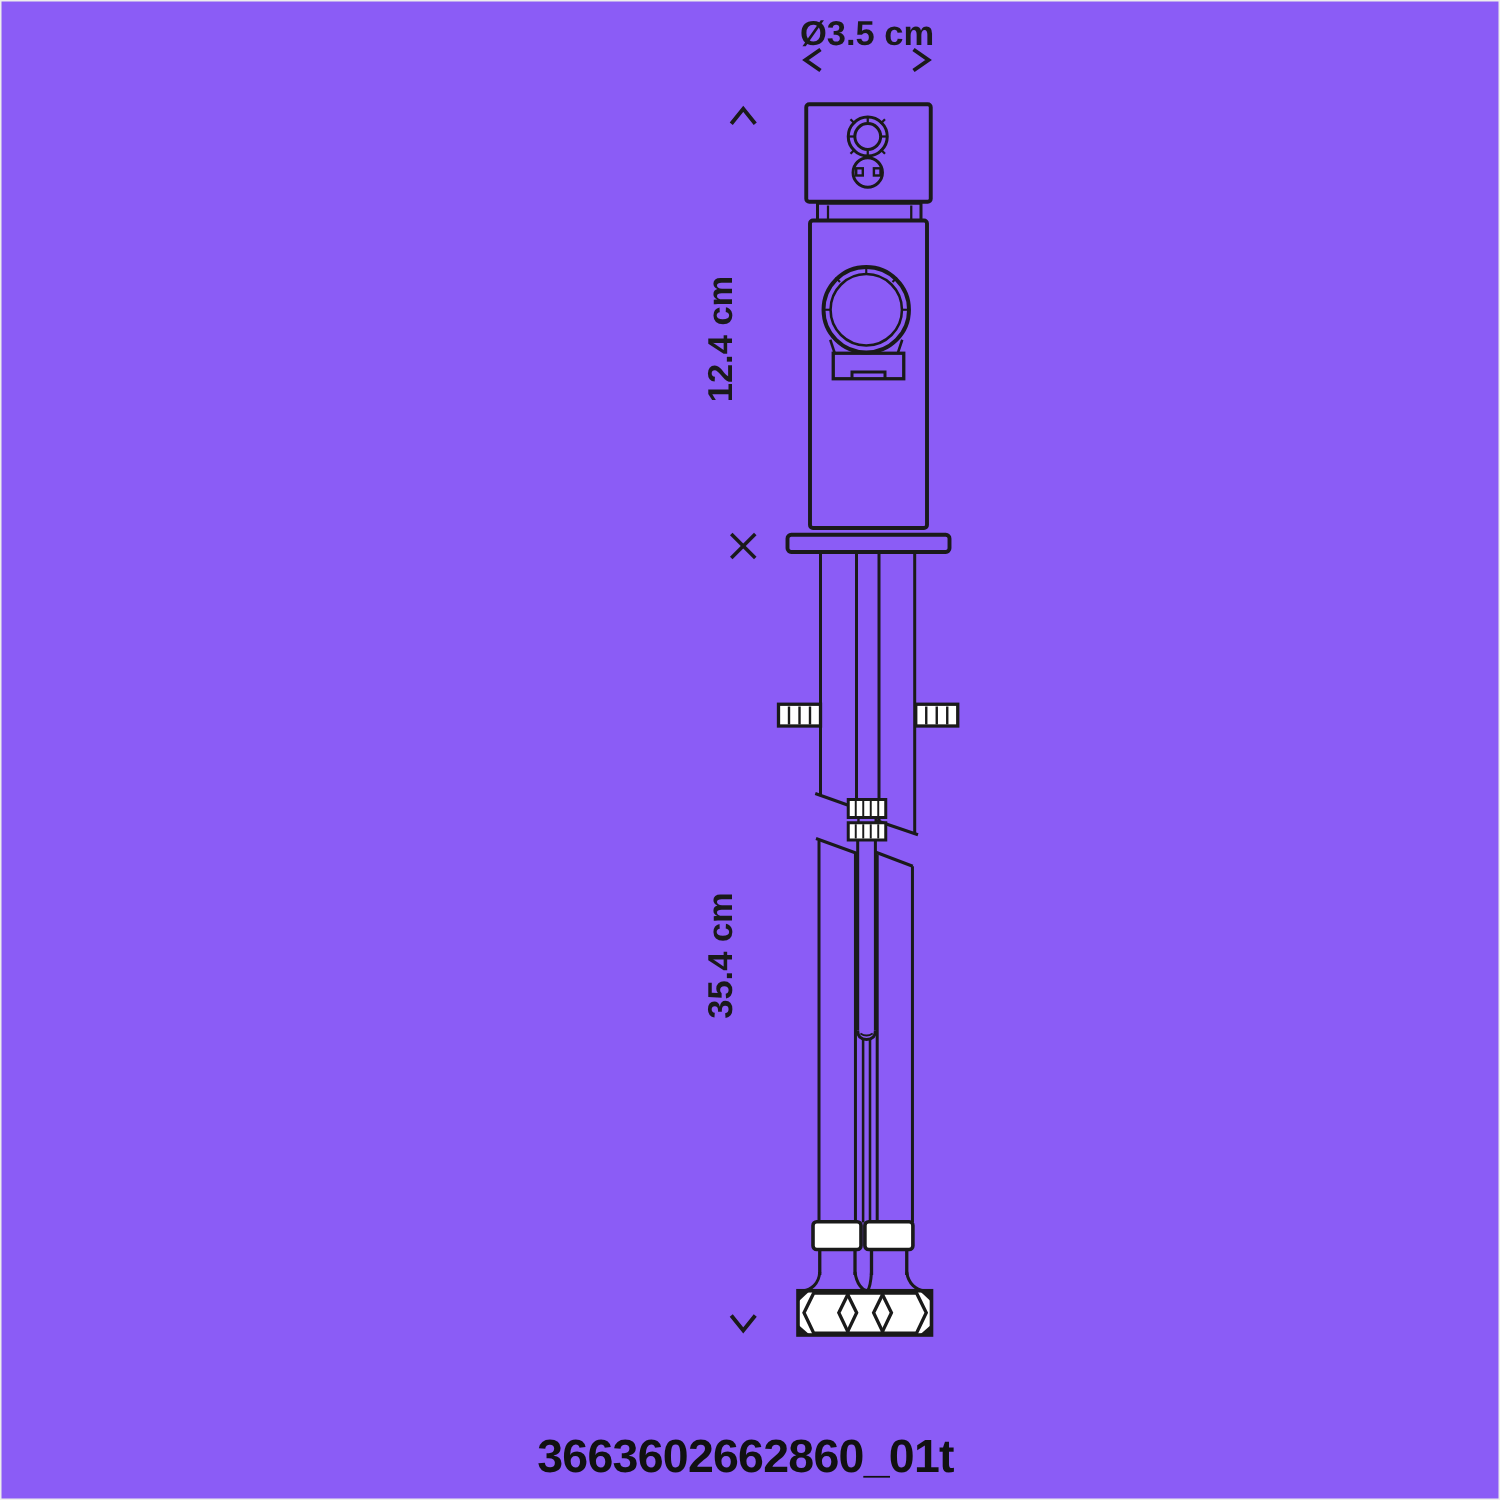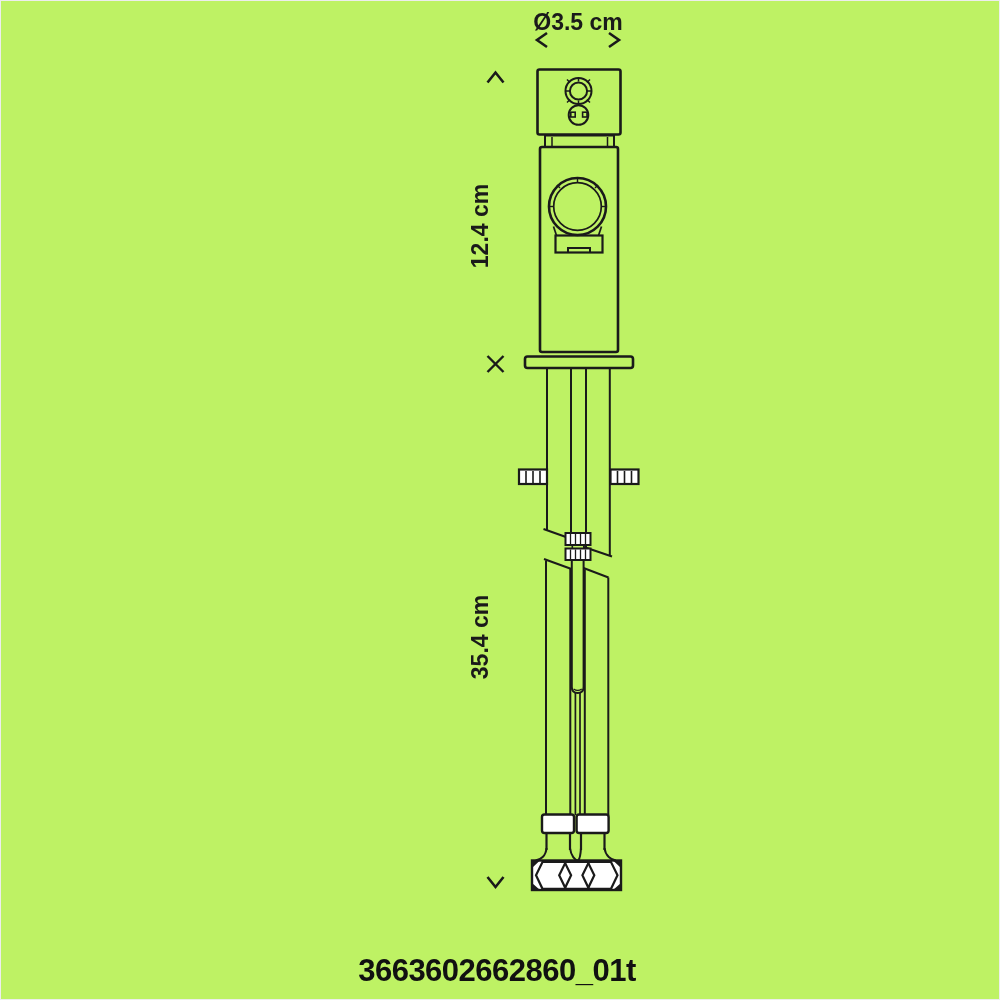--- a/index.html
+++ b/index.html
@@ -1,19 +1,19 @@
 <!DOCTYPE html>
 <html><head>
 <meta charset="utf-8">
 <style>
   html,body{margin:0;padding:0;background:#fff;}
   .page{
     position:relative;
     width:1000px;height:1000px;
-    background:#bef264;
+    background:#8b5cf6;
     box-shadow:inset 0 0 0 1px #ededed;
     font-family:"Liberation Sans", sans-serif;
     overflow:hidden;
   }
   svg{display:block;}
   .dim-label{
     font-family:"Liberation Sans", sans-serif;
     font-size:23px;
     font-weight:700;
     fill:#1a1a1a;

